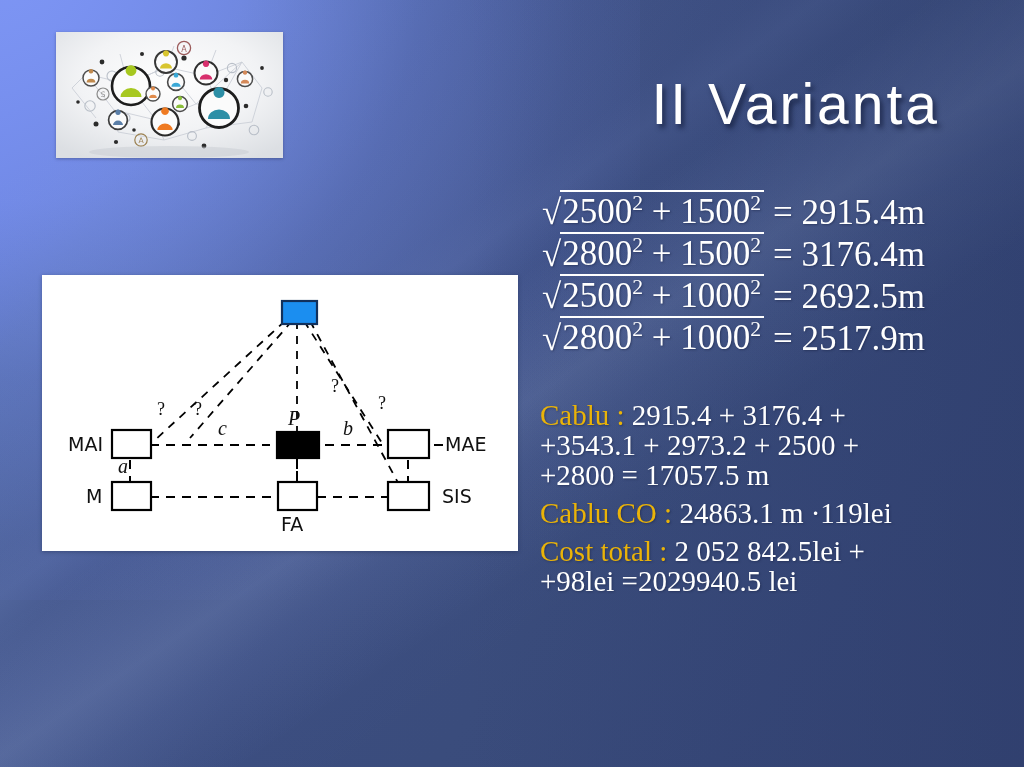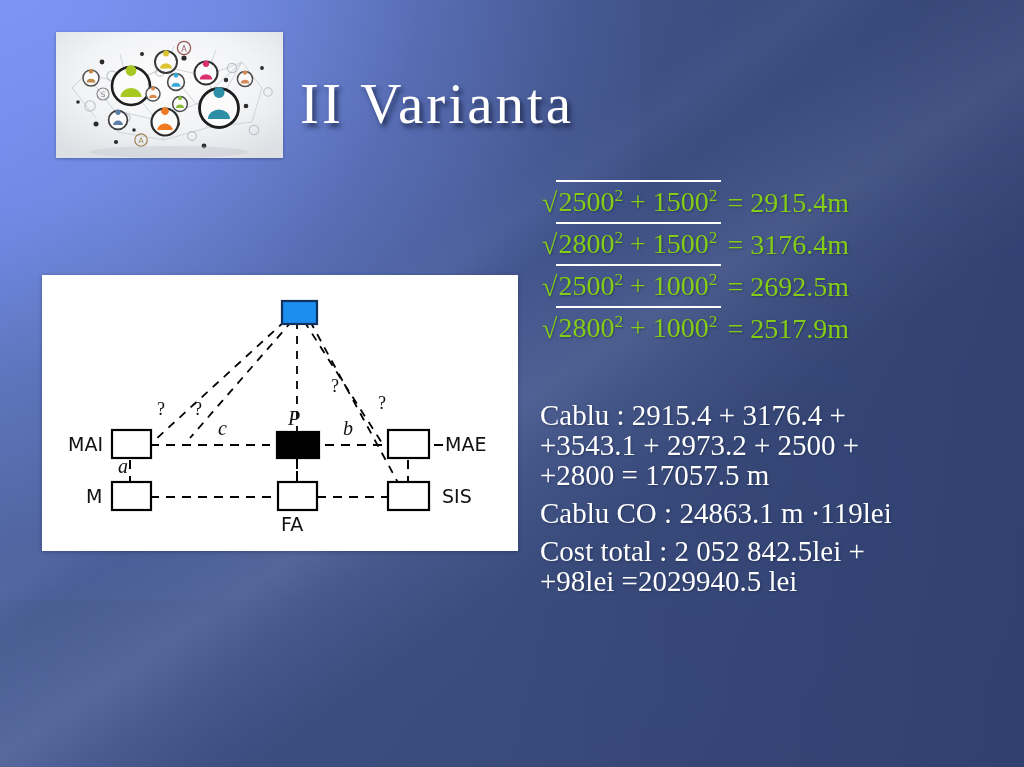--- a/index.html
+++ b/index.html
@@ -90,26 +90,26 @@
   }
 
   
   #title {
     position: absolute;
     left: 300px;
     top: 58px;
     width: 640px;
     height: 92px;
     color: #ffffff;
-    font-family: Liberation Serif, serif;
+    font-family: Liberation Sans, sans-serif;
     font-size: 57px;
     font-weight: 400;
     letter-spacing: 3px;
     line-height: 92px;
-    text-align: left;
+    text-align: right;
     text-shadow: 3px 4px 5px rgba(20,30,60,0.75);
     white-space: nowrap;
   }
 
   
   #network-photo {
     position: absolute;
     left: 56px;
     top: 32px;
     width: 227px;
@@ -117,25 +117,25 @@
     background: radial-gradient(ellipse at 50% 38%, #fdfdfd 0%, #f4f5f6 45%, #e4e6e9 78%, #d7dade 100%);
     box-shadow: 0 1px 3px rgba(20,30,60,0.35);
     overflow: hidden;
   }
   #network-photo svg { display: block; }
 
   
   .eq-list {
     position: absolute;
     left: 540px;
-    top: 181px;
+    top: 191px;
     width: 470px;
-    color: #84cc16;
+    color: #ffffff;
     font-family: "Liberation Serif", serif;
-    font-size: 28px;
+    font-size: 35px;
     line-height: 40px;
     text-shadow: 1px 1px 2px rgba(25,35,70,0.5);
   }
   .eq-row { white-space: nowrap; }
   .radical {
     display: inline-block;
     position: relative;
     padding-left: 2px;
   }
   .radical .sign { display: inline-block; }
@@ -155,21 +155,21 @@
     left: 540px;
     top: 400px;
     width: 470px;
     color: #ffffff;
     font-family: "Liberation Serif", serif;
     font-size: 29px;
     line-height: 30px;
     text-shadow: 1px 1px 2px rgba(25,35,70,0.5);
   }
   .cost-item { margin-bottom: 8px; }
-  .lbl-yellow { color: #ffffff; }
+  .lbl-yellow { color: #eab308; }
 
   
   #diagram-panel {
     position: absolute;
     left: 42px;
     top: 275px;
     width: 476px;
     height: 276px;
     background: #ffffff;
     box-shadow: 0 1px 4px rgba(15,25,55,0.35);

